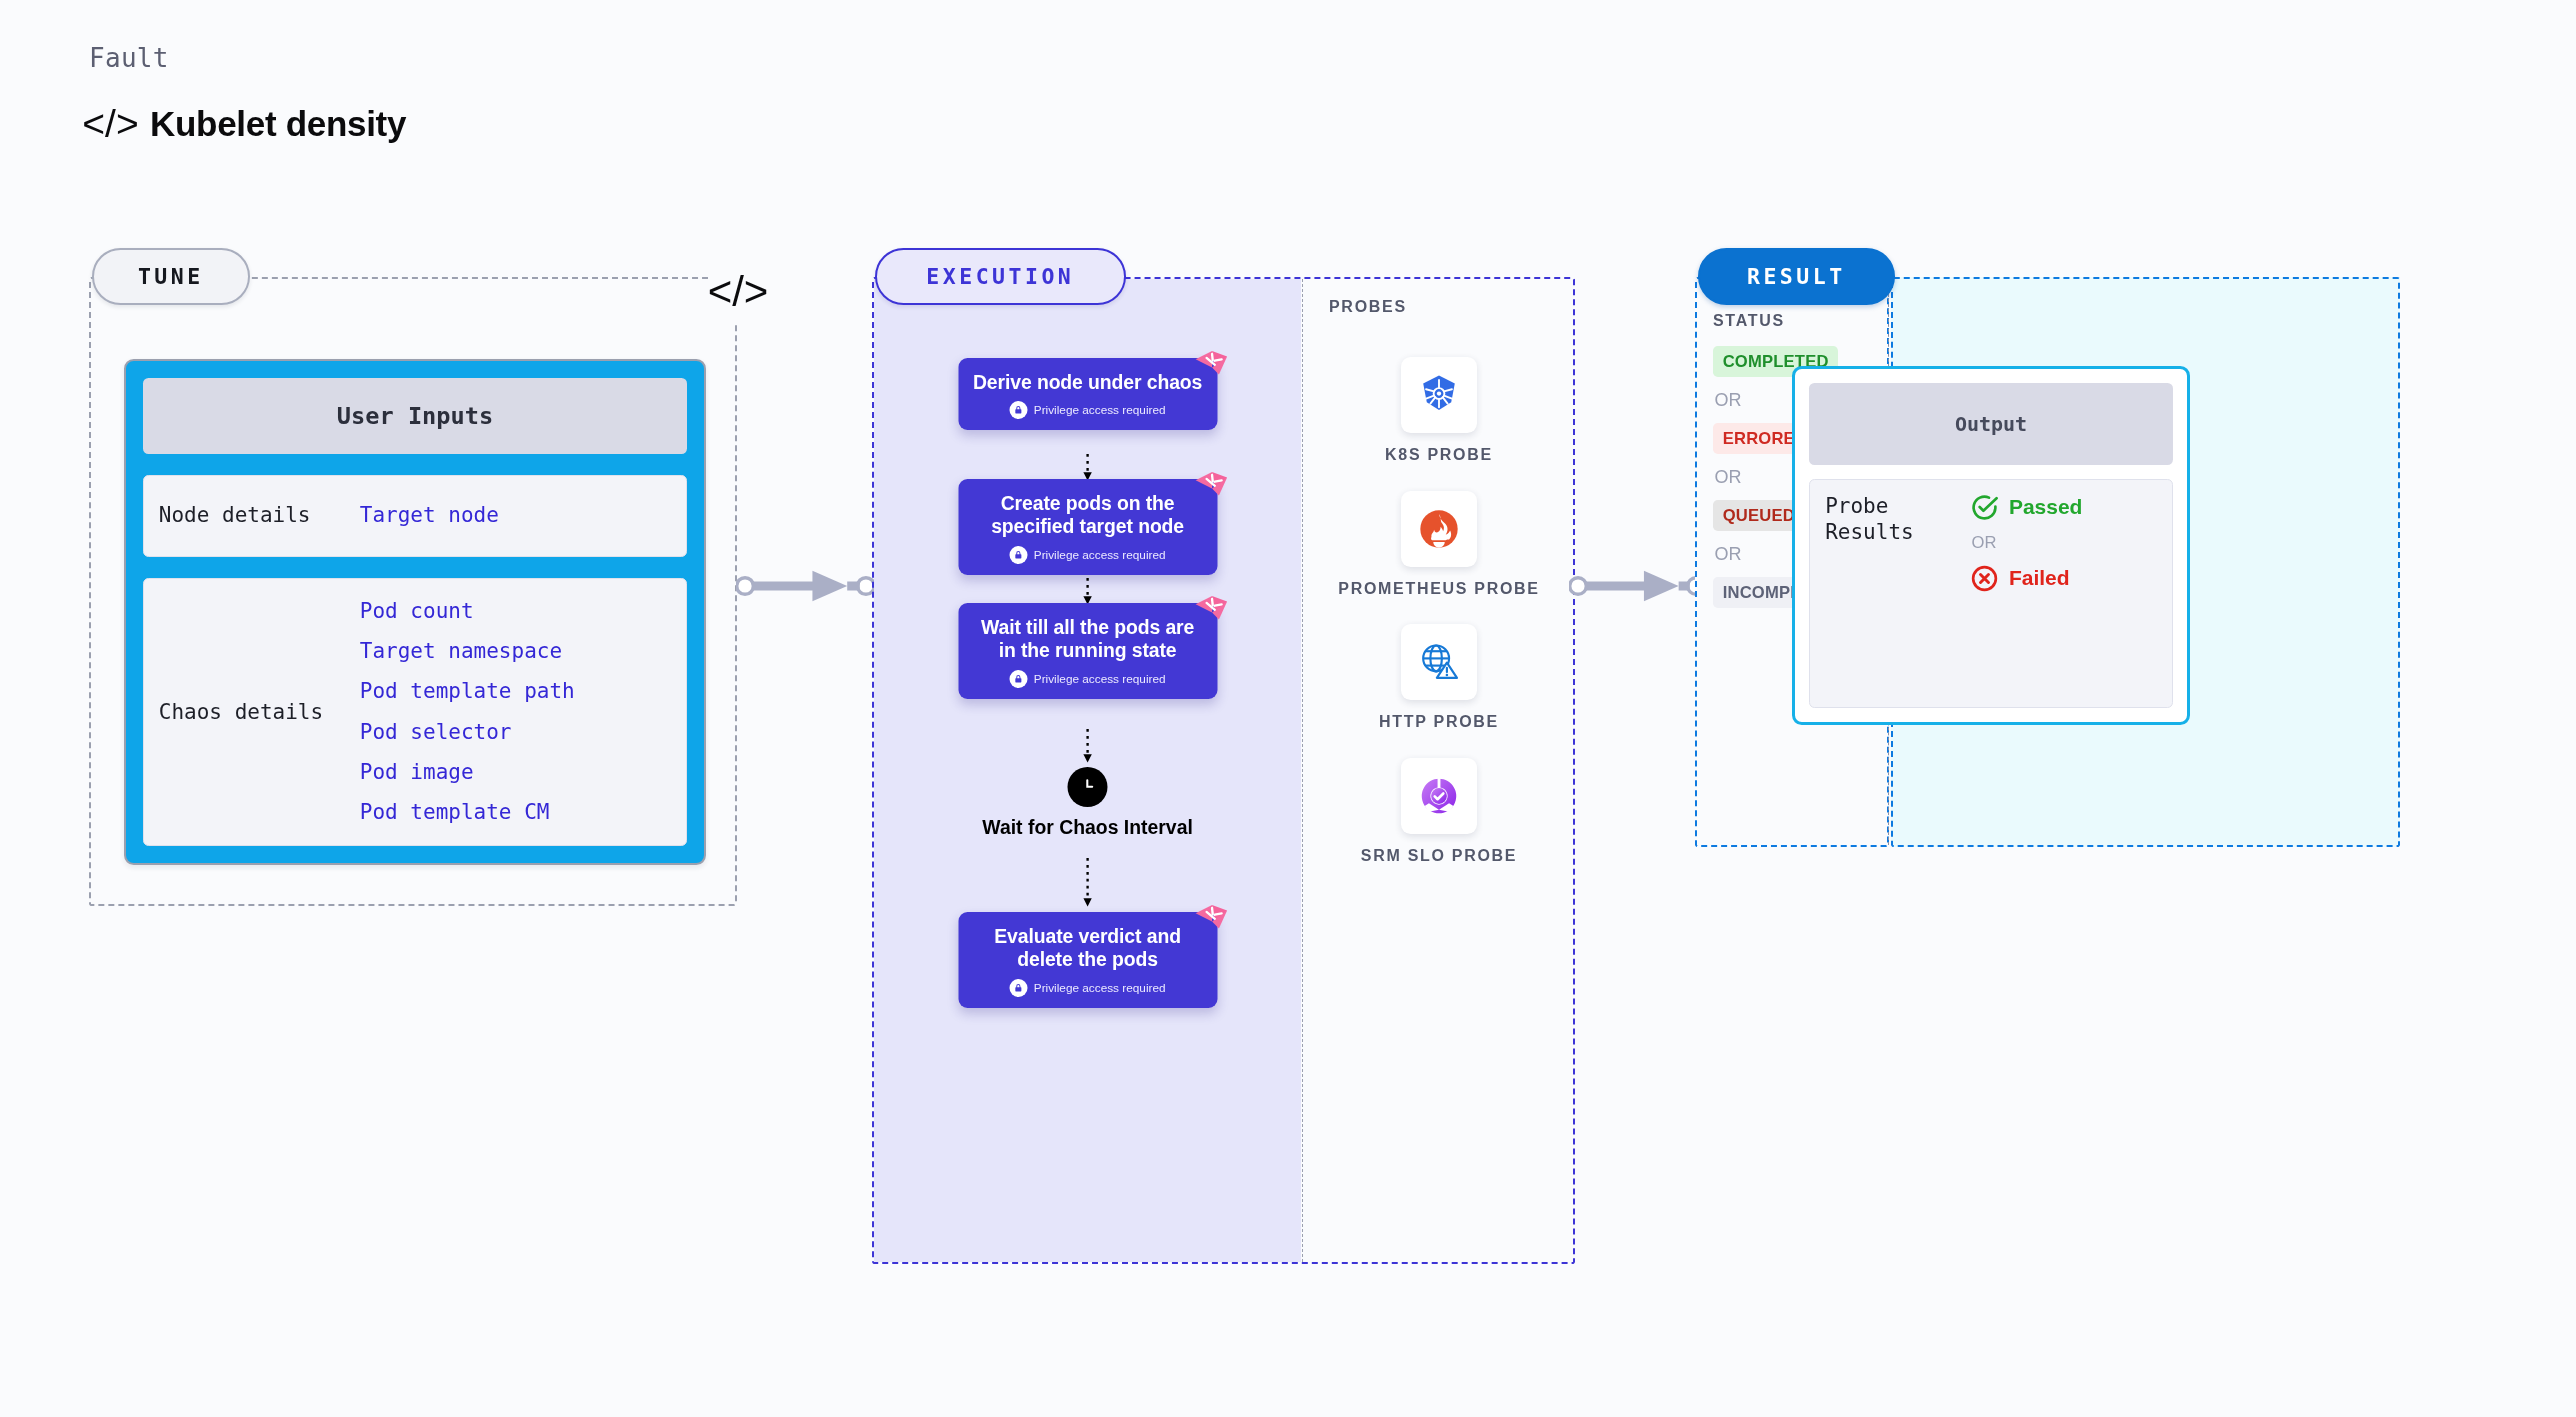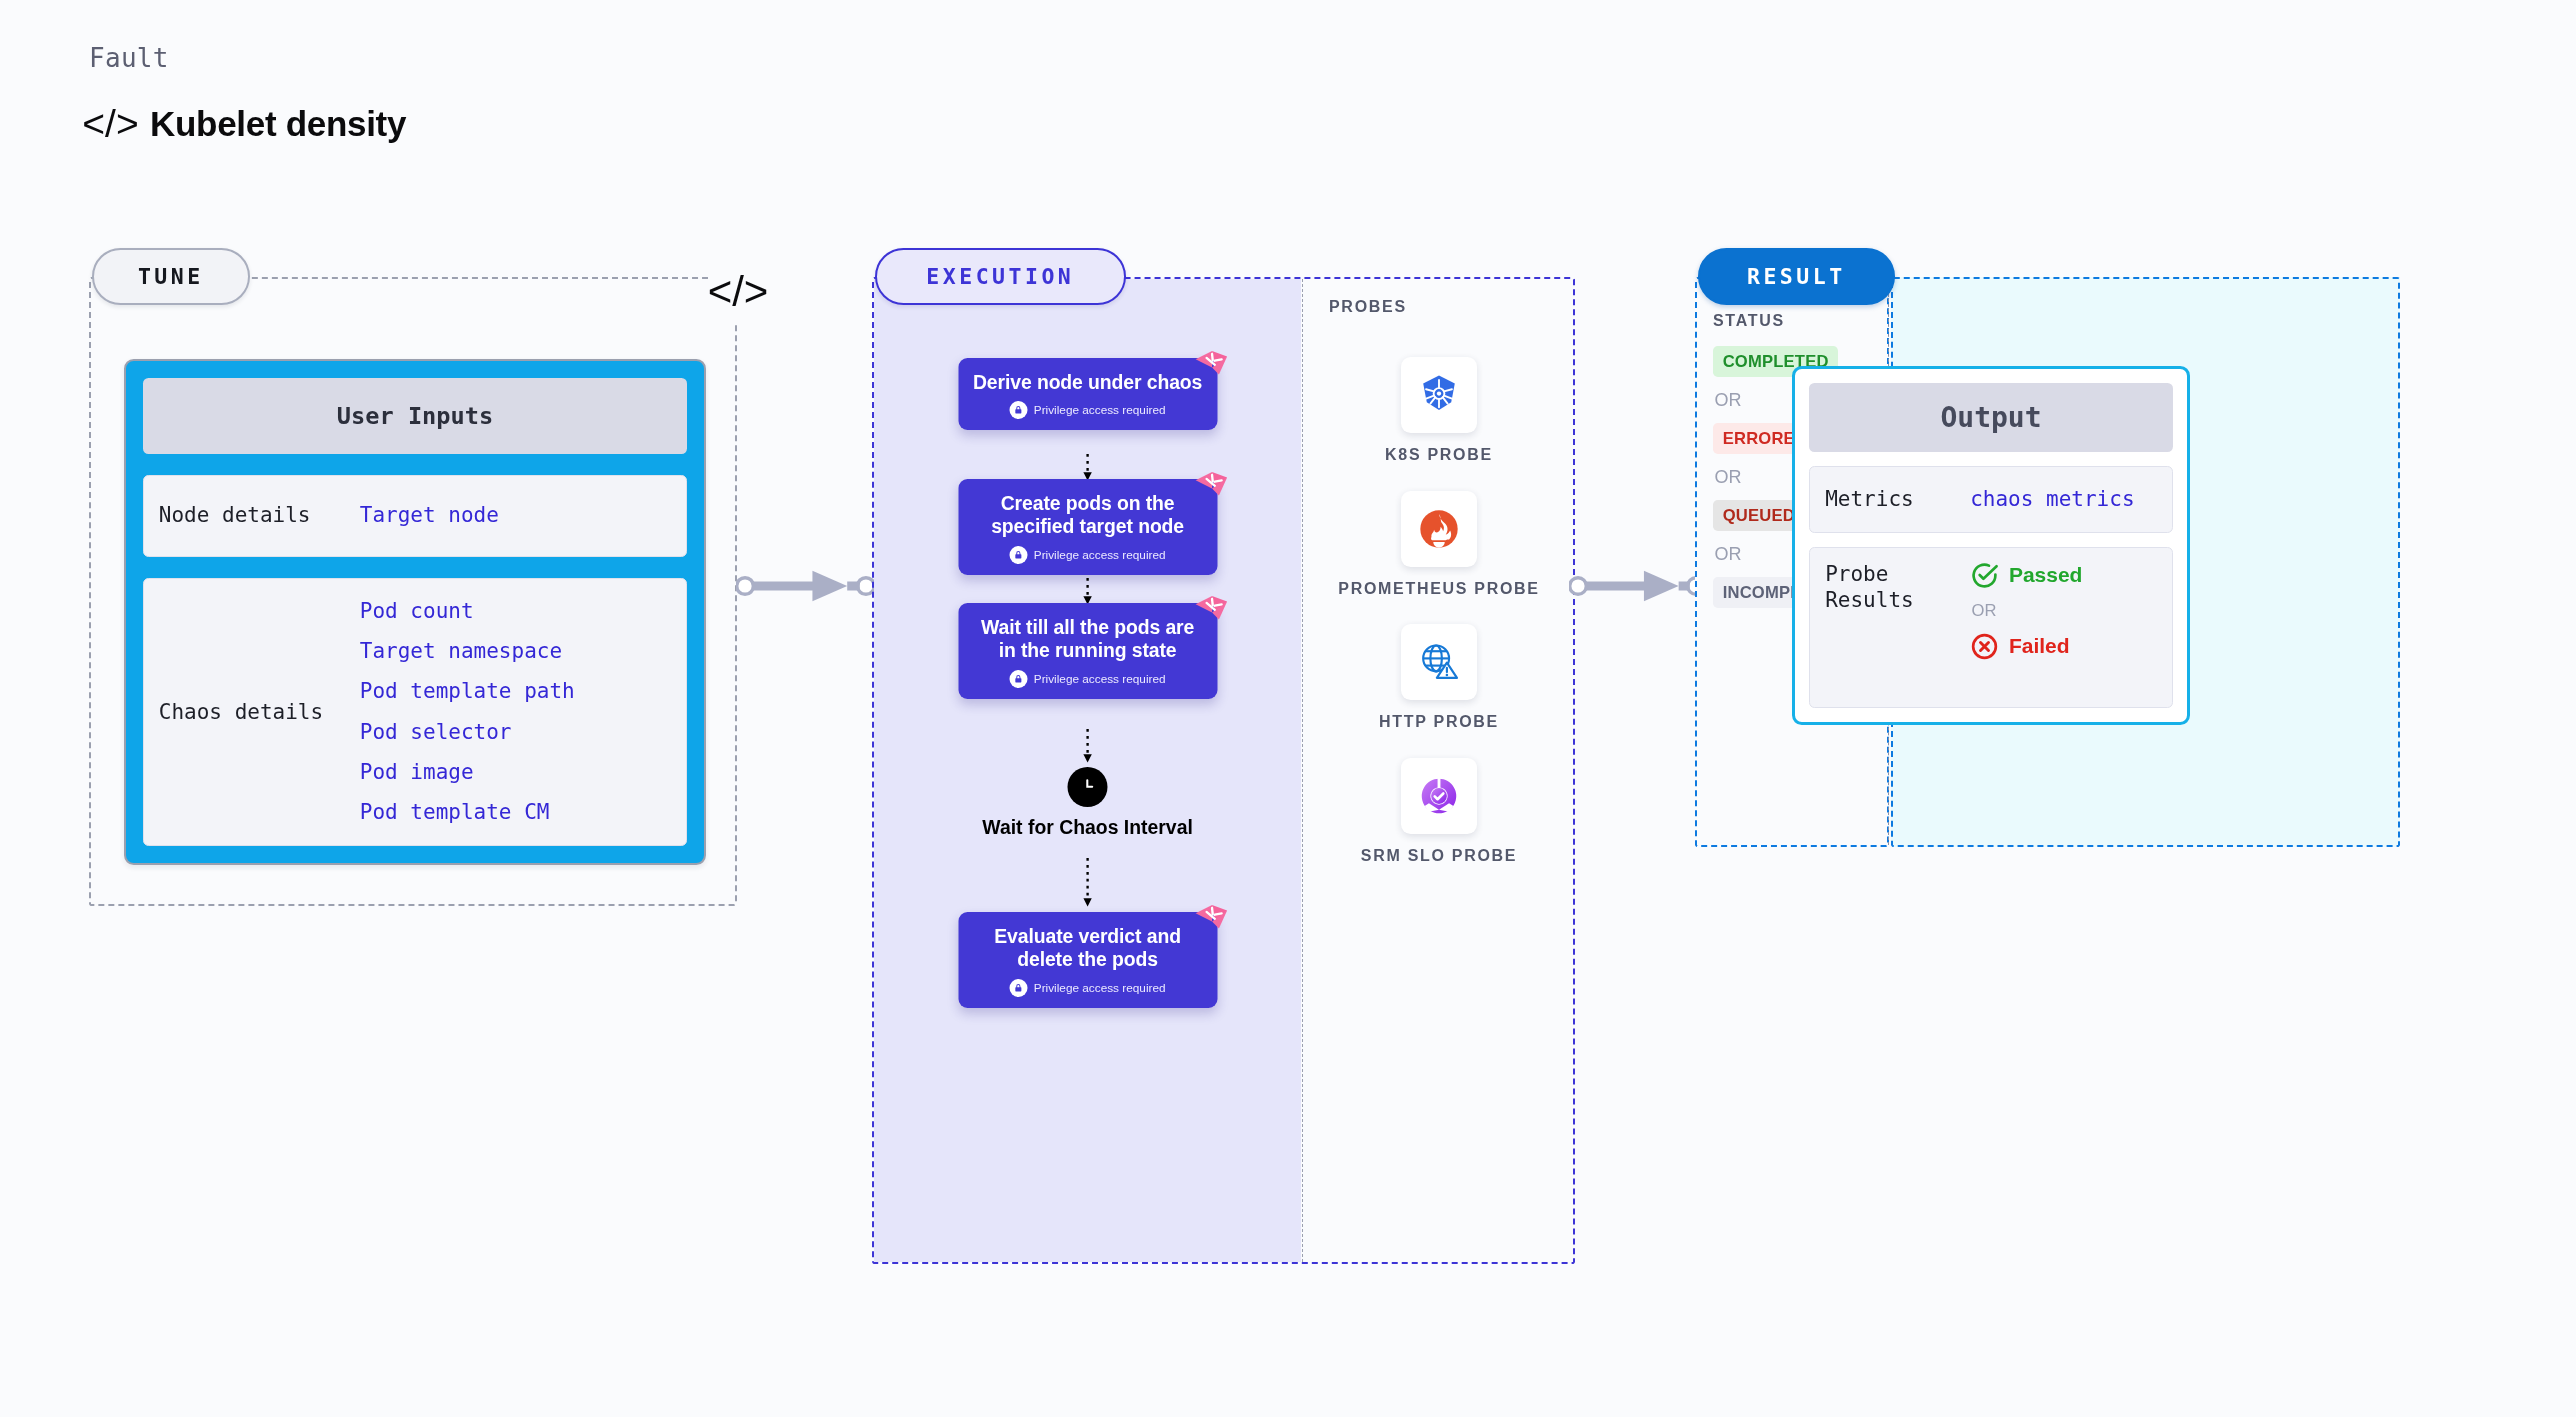--- a/index.html
+++ b/index.html
@@ -173,23 +173,23 @@
   #result-right-box {
     position: absolute; left: 196px; top: 0; right: 0; height: 100%;
     border: 2.1px dashed #0d7ae0; border-radius: 2.8px; background: #eafafd;
   }
   #output-card {
     position: absolute; left: 97px; top: 89px; width: 398px; height: 359px;
     background: #fff; border: 3.5px solid #16b0e8; border-radius: 9.7px;
     padding: 14px; display: flex; flex-direction: column; gap: 14px;
   }
   #output-header {
-    height: 69px; background: #d9dae6; border-radius: 5.5px; display: flex;
+    height: 82px; background: #d9dae6; border-radius: 5.5px; display: flex;
     align-items: center; justify-content: center;
-    font-family: "DejaVu Sans Mono", monospace; font-size: 28px;
+    font-family: "DejaVu Sans Mono", monospace; font-size: 20px;
     font-weight: 700; color: #464a5c;
   }
   #out-metrics { height: 67px; }
   #out-probe { flex: 1; padding-top: 12.5px; align-items: flex-start; }
   .verdict { display: flex; align-items: center; gap: 9.7px; }
   .verdict-text { font-size: 21px; font-weight: 700; }
 
   
   .arrow-link { position: absolute; height: 42px; }
   .arrow-link svg { display: block; }
@@ -467,24 +467,20 @@
     <div><span class="status-chip" style="background:#fde9e8;color:#cf2a22">ERRORED</span></div>
     <div class="or-text">OR</div>
     <div><span class="status-chip" style="background:#e5e5e5;color:#b02a1c">QUEUED</span></div>
     <div class="or-text">OR</div>
     <div><span class="status-chip" style="background:#eff0f5;color:#5d6277">INCOMPLETED</span></div>
   </div>
 
   <div id="output-card">
     <div id="output-header">Output</div>
 
-    <div id="out-metrics" class="io-row">
-      <div class="io-key" style="width:145px">Metrics</div>
-      <div class="io-val">chaos metrics</div>
-    </div>
 
     <div id="out-probe" class="io-row">
       <div class="io-key" style="width:145px">Probe Results</div>
       <div style="display:flex;flex-direction:column;gap:9.7px">
         <div class="verdict">
           <svg width="29" height="29" viewBox="0 0 24 24">
             <path d="M21 11.2V12a9 9 0 1 1-5.3-8.2" fill="none" stroke="#22a72e" stroke-width="2.2" stroke-linecap="round"></path>
             <path d="M8 11.6l3.1 3.1L22 4.3" fill="none" stroke="#22a72e" stroke-width="2.2" stroke-linecap="round" stroke-linejoin="round"></path>
           </svg>
           <span class="verdict-text" style="color:#22a72e">Passed</span>

